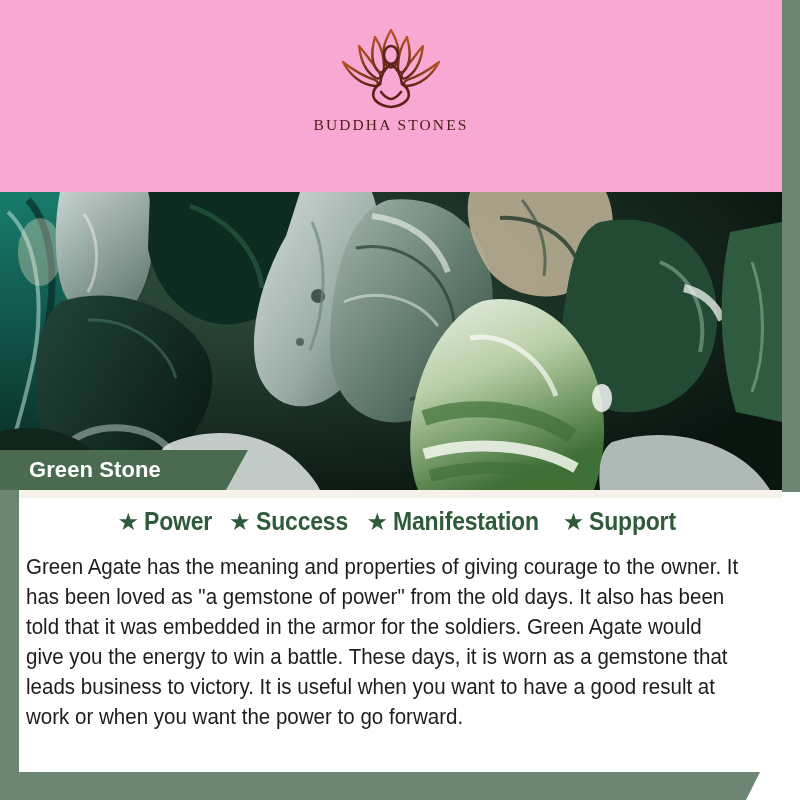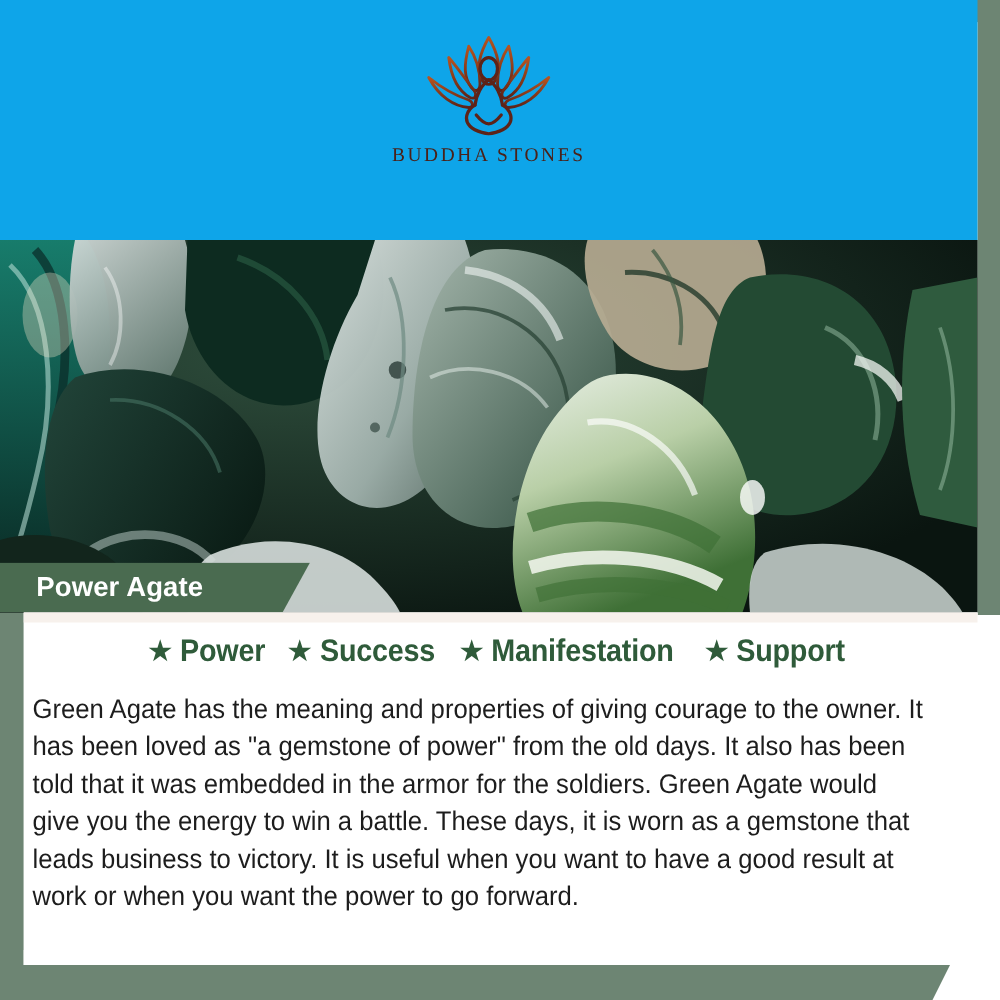--- a/index.html
+++ b/index.html
@@ -53,21 +53,21 @@
     width: 781px; height: 12px;
     background: #ffffff;
   }
 
   
   .header {
     position: absolute;
     top: 0; left: 0;
     width: 782px;
     height: 192px;
-    background: #0ea5e9;
+    background: #f9a8d4;
   }
 
   .logo-wrap {
     position: absolute;
     top: 22px;
     left: 0; right: 0;
     display: flex;
     flex-direction: column;
     align-items: center;
   }
@@ -325,21 +325,21 @@
 
       <path d="M168 252 C214 232 268 240 300 272 C316 288 320 298 320 298 L150 298 C148 280 154 262 168 252 Z" fill="#d6dedb" opacity="0.9"></path>
 
       <path d="M612 250 C662 234 720 246 754 278 C766 290 770 298 770 298 L600 298 C598 278 600 258 612 250 Z" fill="#cdd6d2" opacity="0.85"></path>
 
       <path d="M0 240 C40 228 92 244 108 278 C114 292 114 298 114 298 L0 298 Z" fill="#12251c"></path>
     </svg>
   </div>
 
   <div class="stone-banner">
-    <span class="stone-banner-text">Power Agate</span>
+    <span class="stone-banner-text">Green Stone</span>
   </div>
 
   <div class="body-area">
     <div class="body-topband"></div>
 
     <div class="benefits">
       <span class="benefit">
         <span class="star">★</span>
         <span class="blabel">Power</span>
       </span>

